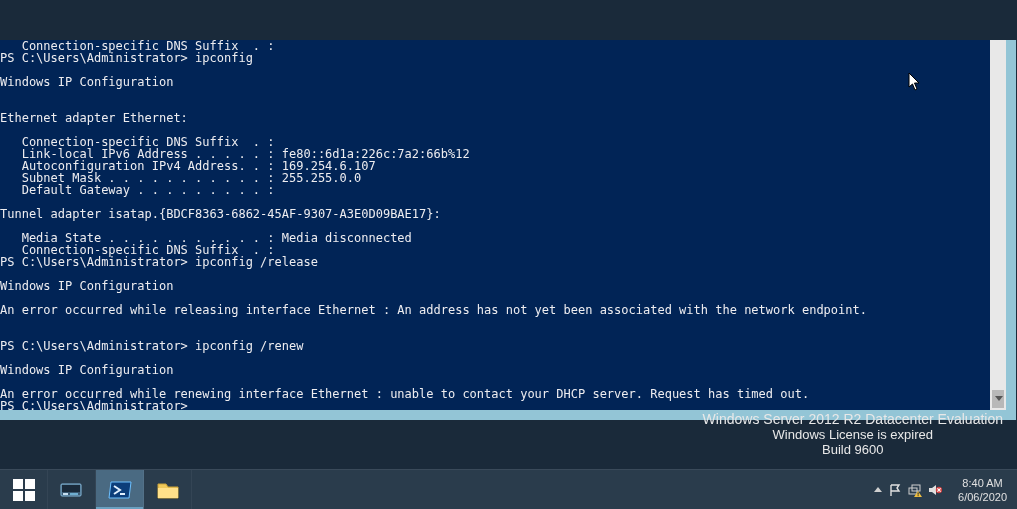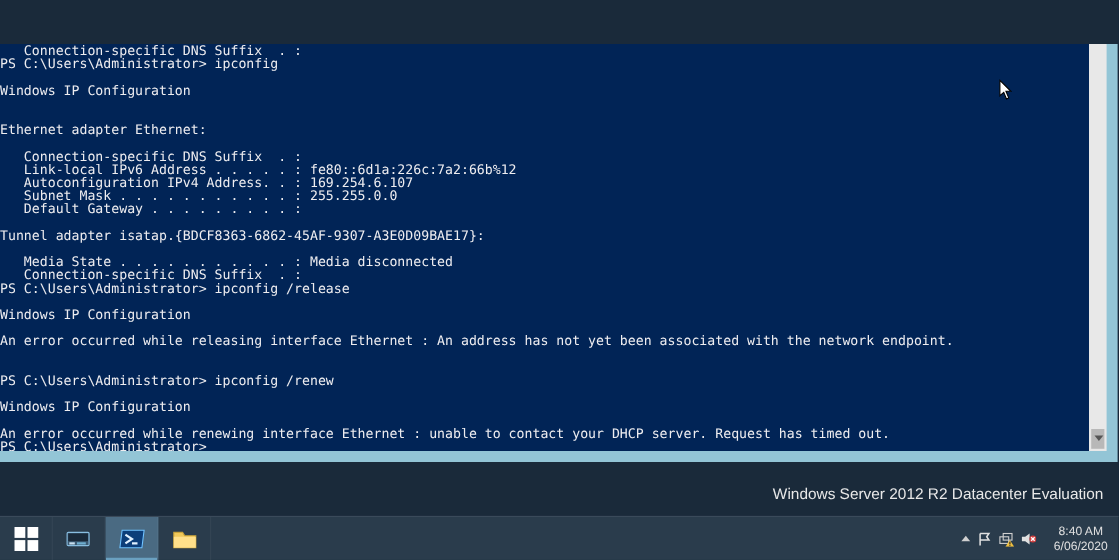--- a/index.html
+++ b/index.html
@@ -128,20 +128,22 @@
     <div class="ps-console" id="console-out"><span class="line">   Connection-specific DNS Suffix  . :</span><span class="line">PS C:\Users\Administrator&gt; ipconfig</span><span class="line"></span><span class="line">Windows IP Configuration</span><span class="line"></span><span class="line"></span><span class="line">Ethernet adapter Ethernet:</span><span class="line"></span><span class="line">   Connection-specific DNS Suffix  . :</span><span class="line">   Link-local IPv6 Address . . . . . : fe80::6d1a:226c:7a2:66b%12</span><span class="line">   Autoconfiguration IPv4 Address. . : 169.254.6.107</span><span class="line">   Subnet Mask . . . . . . . . . . . : 255.255.0.0</span><span class="line">   Default Gateway . . . . . . . . . :</span><span class="line"></span><span class="line">Tunnel adapter isatap.{BDCF8363-6862-45AF-9307-A3E0D09BAE17}:</span><span class="line"></span><span class="line">   Media State . . . . . . . . . . . : Media disconnected</span><span class="line">   Connection-specific DNS Suffix  . :</span><span class="line">PS C:\Users\Administrator&gt; ipconfig /release</span><span class="line"></span><span class="line">Windows IP Configuration</span><span class="line"></span><span class="line">An error occurred while releasing interface Ethernet : An address has not yet been associated with the network endpoint.</span><span class="line"></span><span class="line"></span><span class="line">PS C:\Users\Administrator&gt; ipconfig /renew</span><span class="line"></span><span class="line">Windows IP Configuration</span><span class="line"></span><span class="line">An error occurred while renewing interface Ethernet : unable to contact your DHCP server. Request has timed out.</span><span class="line">PS C:\Users\Administrator&gt;</span></div>
     <div class="scrollbar">
       <div class="scroll-thumb">
         <div class="sarrow"></div>
       </div>
     </div>
   </div>
 
   <div class="watermark">
     <div class="wm1">Windows Server 2012 R2 Datacenter Evaluation</div>
+    <div>Windows License is expired</div>
+    <div>Build 9600</div>
   </div>
 
   <svg class="cursor" viewBox="0 0 16 20">
     <path d="M1 1 L1 15 L4.5 12 L7 18 L9 17 L6.5 11 L11 11 Z" fill="white" stroke="black" stroke-width="1"></path>
   </svg>
 
   <div class="taskbar">
     <div class="tb-left">
 
       <div class="tb-btn" title="Start">

